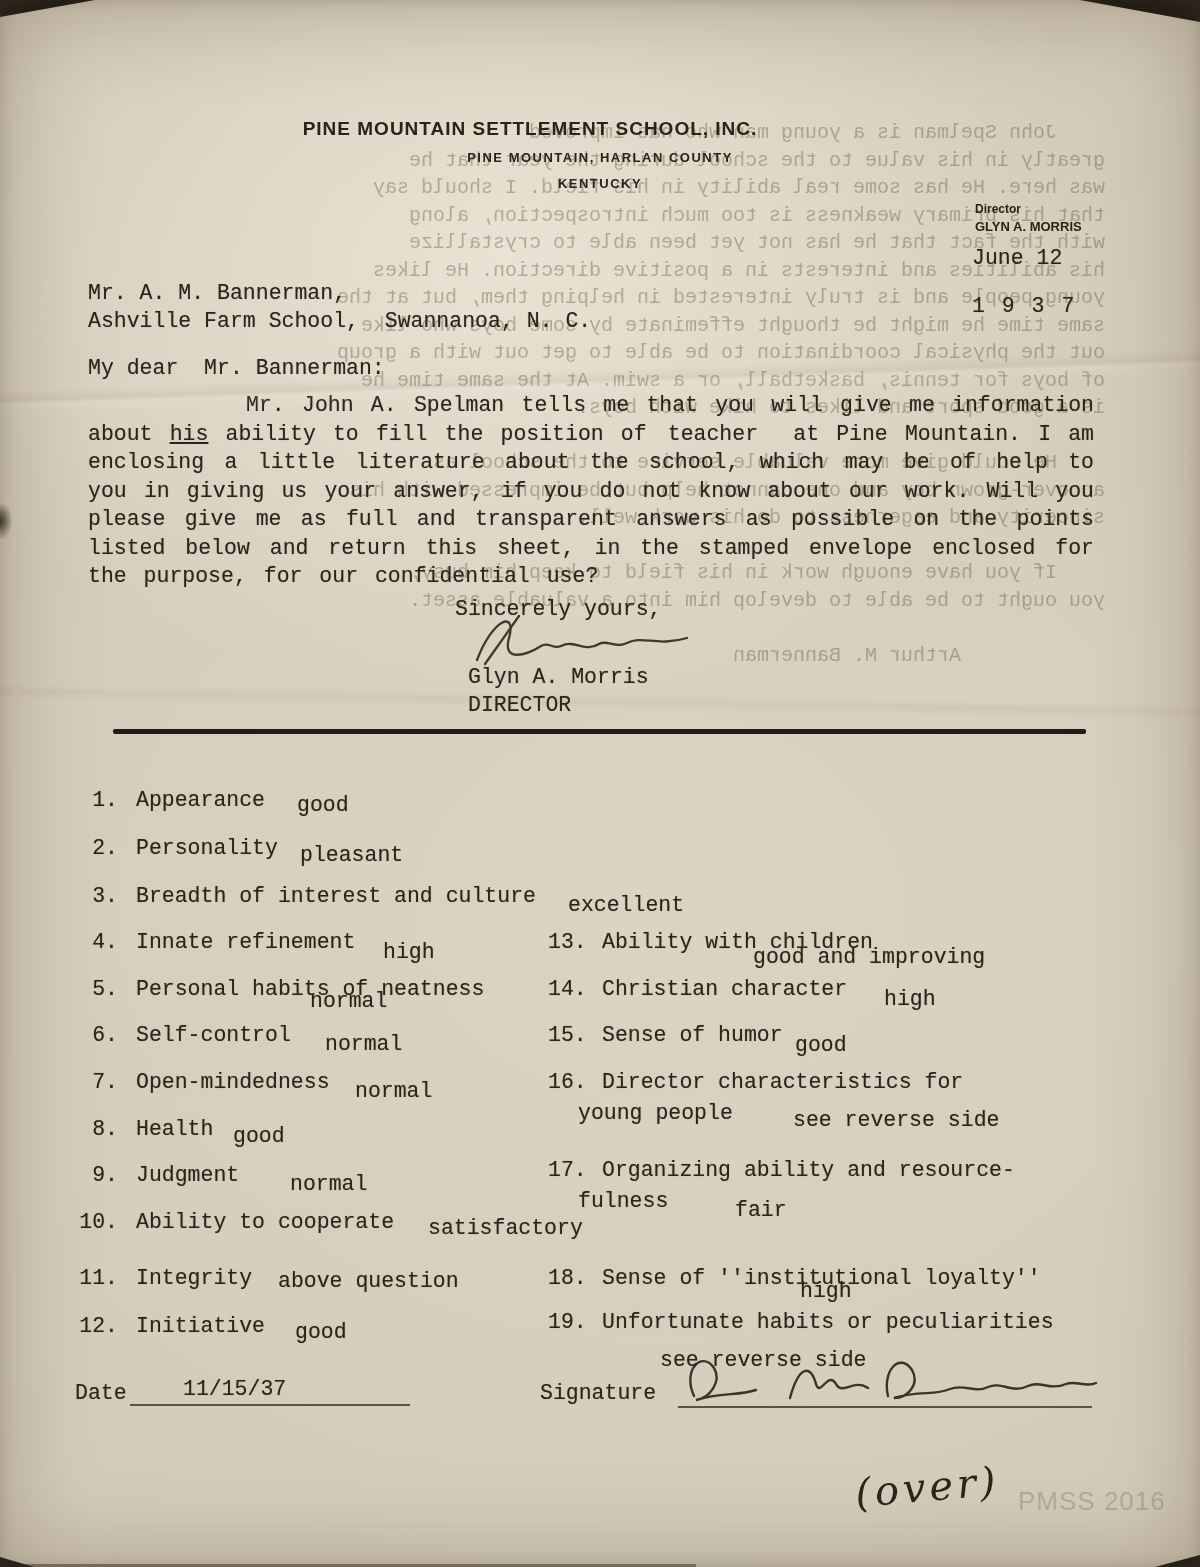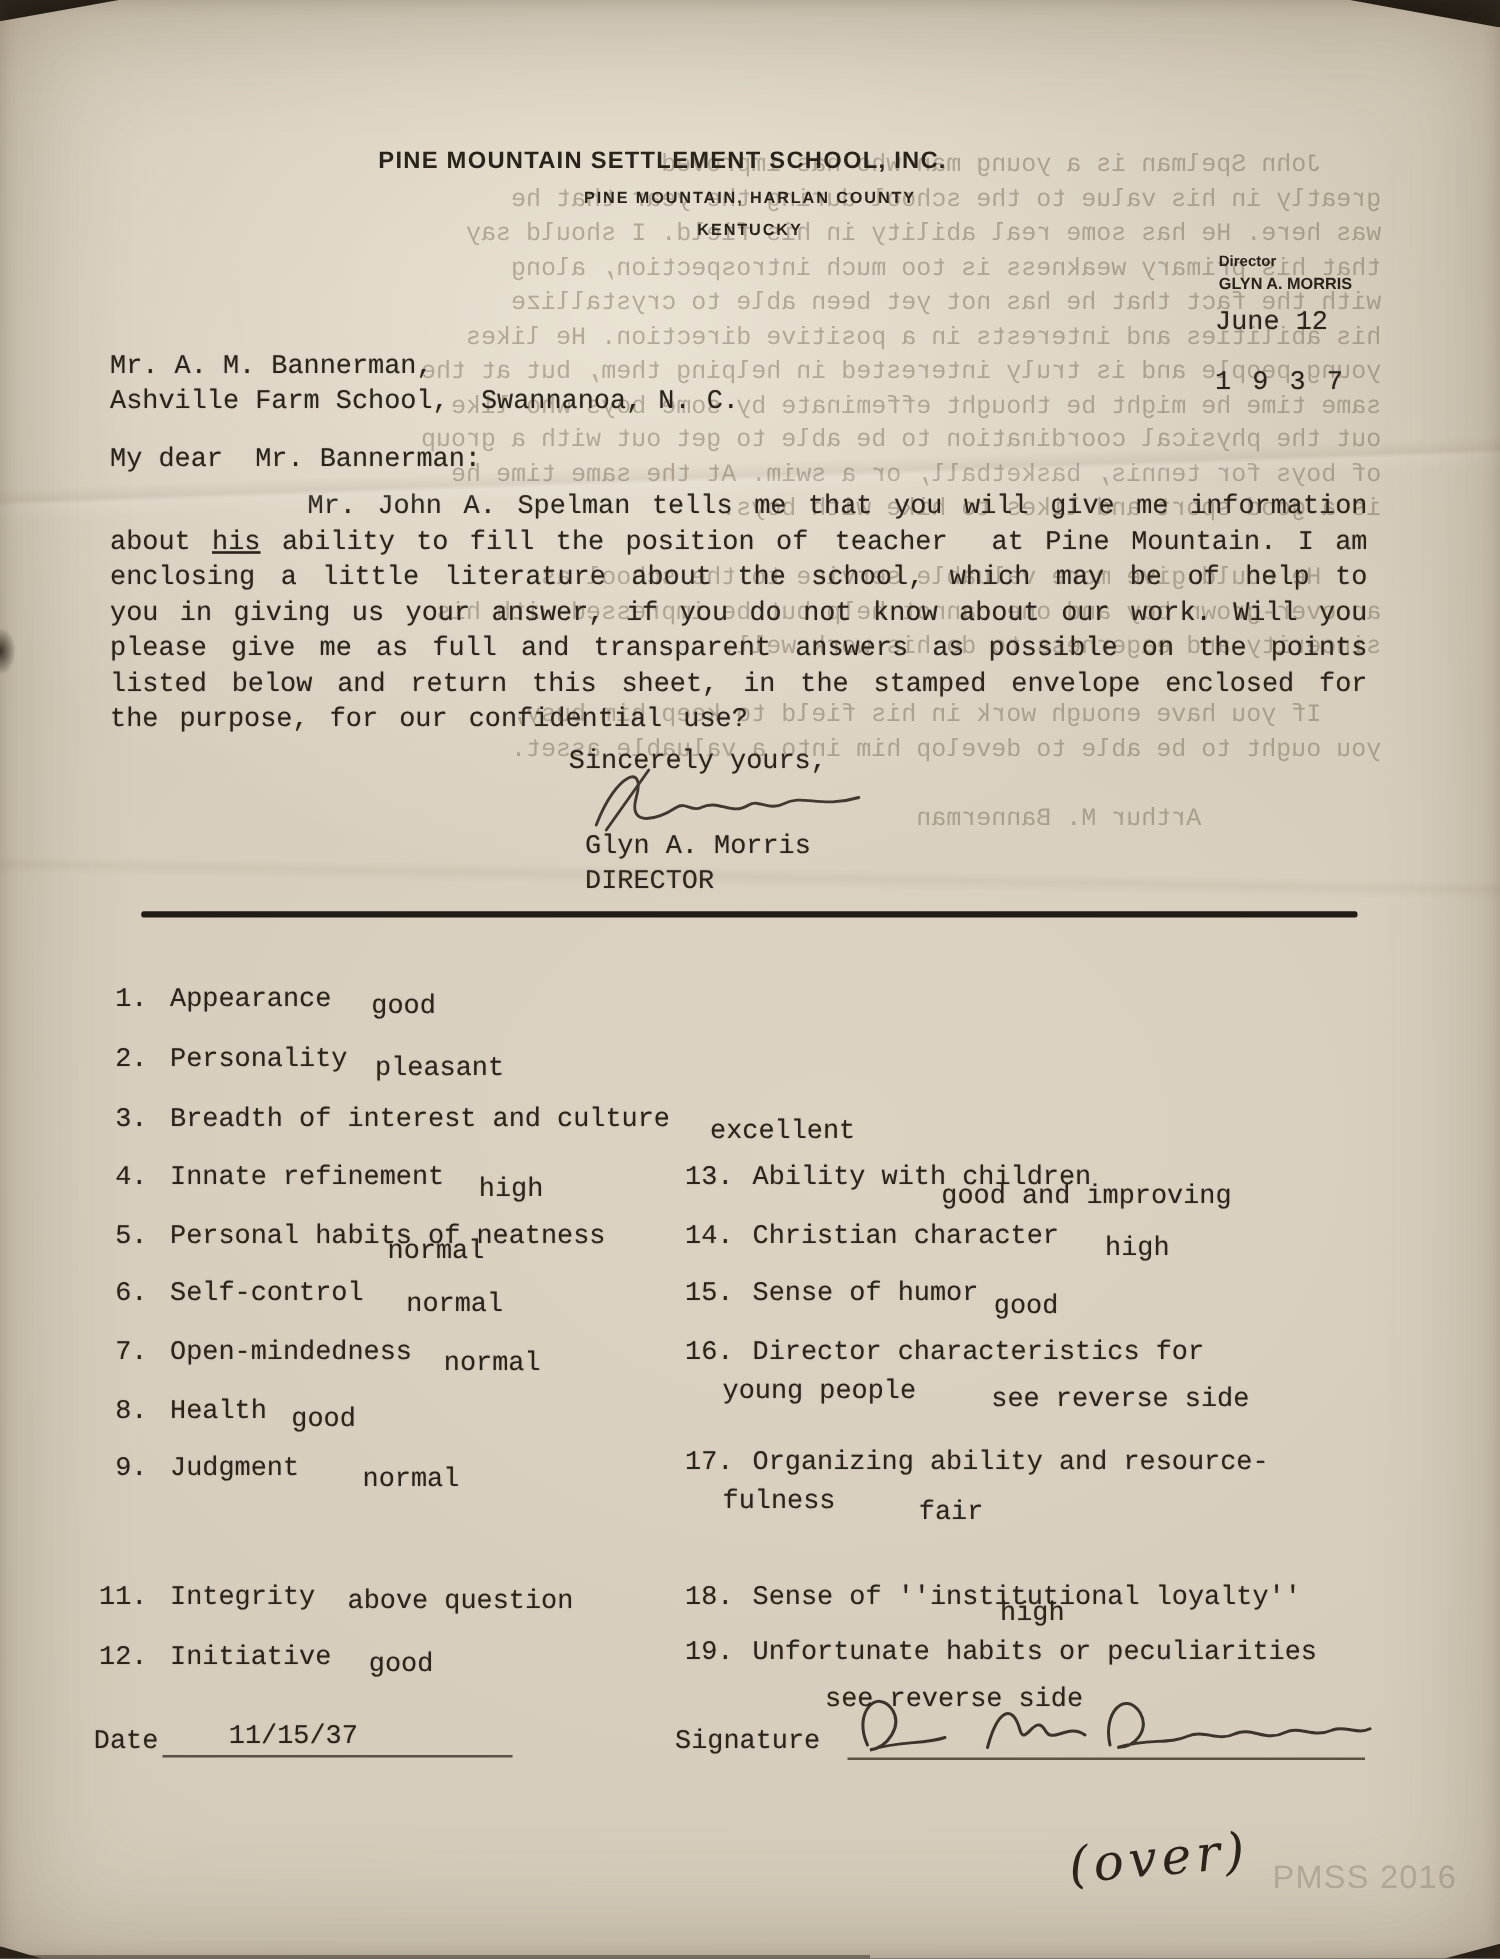--- a/index.html
+++ b/index.html
@@ -176,20 +176,24 @@
     <span class="q-ans" style="left:280px;top:9px">normal</span>
   </div>
   <div class="q-row mono" style="left:75px;top:1117px">
     <span class="q-num">8.</span><span class="q-label">Health</span>
     <span class="q-ans" style="left:158px;top:7px">good</span>
   </div>
   <div class="q-row mono" style="left:75px;top:1163px">
     <span class="q-num">9.</span><span class="q-label">Judgment</span>
     <span class="q-ans" style="left:215px;top:9px">normal</span>
   </div>
+  <div class="q-row mono" style="left:75px;top:1210px">
+    <span class="q-num">10.</span><span class="q-label">Ability to cooperate</span>
+    <span class="q-ans" style="left:353px;top:6px">satisfactory</span>
+  </div>
   <div class="q-row mono" style="left:75px;top:1266px">
     <span class="q-num">11.</span><span class="q-label">Integrity</span>
     <span class="q-ans" style="left:203px;top:3px">above question</span>
   </div>
   <div class="q-row mono" style="left:75px;top:1314px">
     <span class="q-num">12.</span><span class="q-label">Initiative</span>
     <span class="q-ans" style="left:220px;top:6px">good</span>
   </div>
 
   <div class="q-row q-row-r mono" style="left:548px;top:930px">

